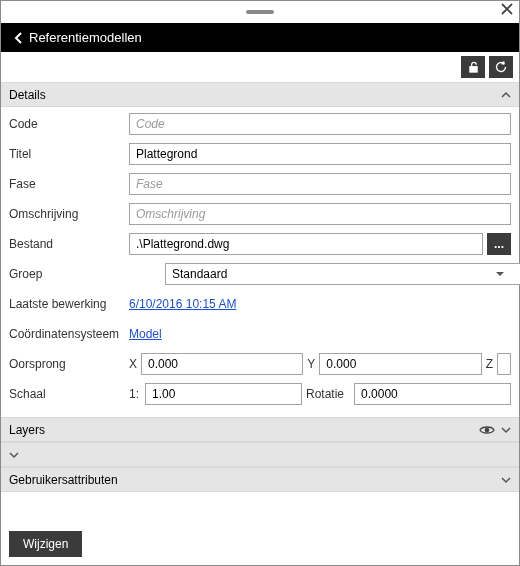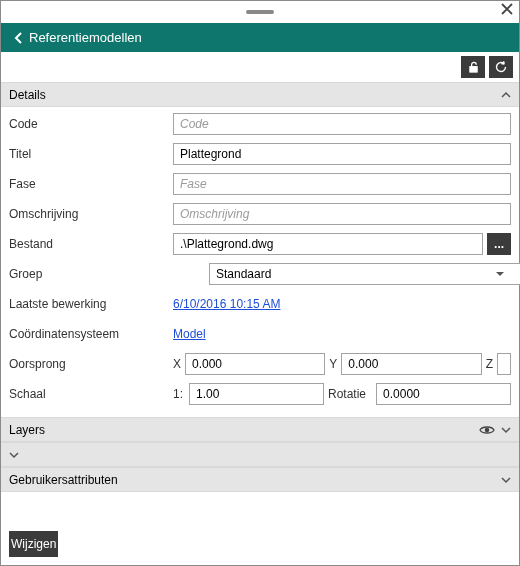--- a/index.html
+++ b/index.html
@@ -1,49 +1,49 @@
 <!DOCTYPE html>
 <html><head>
 <meta charset="utf-8">
 <style>
   * { box-sizing: border-box; margin: 0; padding: 0; }
   html, body { width: 520px; height: 566px; font-family: "Segoe UI", Arial, sans-serif; font-size: 12px; color: #333; background: #fff; }
   .window { width: 520px; height: 566px; border: 1px solid #8a8a8a; display: flex; flex-direction: column; background: #fff; }
   .titlebar { height: 22px; background: #fff; position: relative; }
   .titlebar .grip { position: absolute; left: 50%; top: 9px; transform: translateX(-50%); width: 28px; height: 4px; border-radius: 3px; background: #888; }
   .titlebar .close { position: absolute; right: 6px; top: 2px; font-size: 16px; color: #444; cursor: pointer; }
-  .header { background: #0f766e; height: 29px; display: flex; align-items: center; padding: 0 6px; }
+  .header { background: #000000; height: 29px; display: flex; align-items: center; padding: 0 6px; }
   .back { display: flex; align-items: center; color: #fff; font-size: 13px; cursor: pointer; height: 100%; padding: 0 6px; }
   .back svg { margin-right: 4px; }
   .toolbar { height: 30px; display: flex; justify-content: flex-end; align-items: center; padding: 4px 6px 4px 0; gap: 4px; background: #fff; }
   .tool-btn { width: 24px; height: 22px; background: #3b3b3b; display: flex; align-items: center; justify-content: center; cursor: pointer; }
   .tool-btn svg { fill: #fff; stroke: #fff; }
   .section-head { height: 25px; background: #e5e5e5; display: flex; align-items: center; justify-content: space-between; padding: 0 8px; color: #000000; font-size: 12px; border-top: 1px solid #d9d9d9; border-bottom: 1px solid #d9d9d9; cursor: pointer; }
   .section-head .right { display: flex; align-items: center; gap: 6px; }
   .form { padding: 2px 8px 8px; }
-  .row { display: flex; align-items: center; height: 30px; gap: 44px; }
+  .row { display: flex; align-items: center; height: 30px; }
   .row .label { width: 120px; font-size: 12px; color: #333; }
   .row .field { flex: 1; display: flex; align-items: center; gap: 4px; }
   input.text, select.sel {
     width: 100%; height: 22px; border: 1px solid #a3a3a3; padding: 0 6px;
     font-family: inherit; font-size: 12px; background: #fff;
   }
   input.text::placeholder { font-style: italic; color: #9a9a9a; }
   .browse { width: 26px; height: 22px; background: #3b3b3b; display: flex; align-items: center; justify-content: center; cursor: pointer; color: #fff; font-weight: bold; }
   .sel-wrap { position: relative; flex: 1; }
   .sel-wrap .sel-caret { position: absolute; right: 6px; top: 50%; transform: translateY(-50%); pointer-events: none; }
   .static { font-size: 12px; color: #1d4ed8; text-decoration: underline; }
   .coord-label { width: 14px; text-align: left; font-size: 12px; color: #333; }
   .coord-input { width: 110px; }
   .scale-prefix { width: 14px; text-align: right; padding-right: 2px; font-size: 12px; }
   .scale-input { width: 96px; }
   .rotation-label { margin-left: auto; padding-right: 6px; font-size: 12px; }
   .rotation-input { width: 100px; }
   .footer { padding: 8px; display: flex; }
-  .primary-btn { background: #3b3b3b; color: #fff; border: none; height: 26px; padding: 0 2px; font-size: 12px; cursor: pointer; }
+  .primary-btn { background: #3b3b3b; color: #fff; border: none; height: 26px; padding: 0 14px; font-size: 12px; cursor: pointer; }
   .spacer { flex: 1; }
   svg { display: block; }
 </style>
 </head>
 <body>
 
 <div class="window">
 
   <div class="titlebar">
     <div class="grip"></div>

